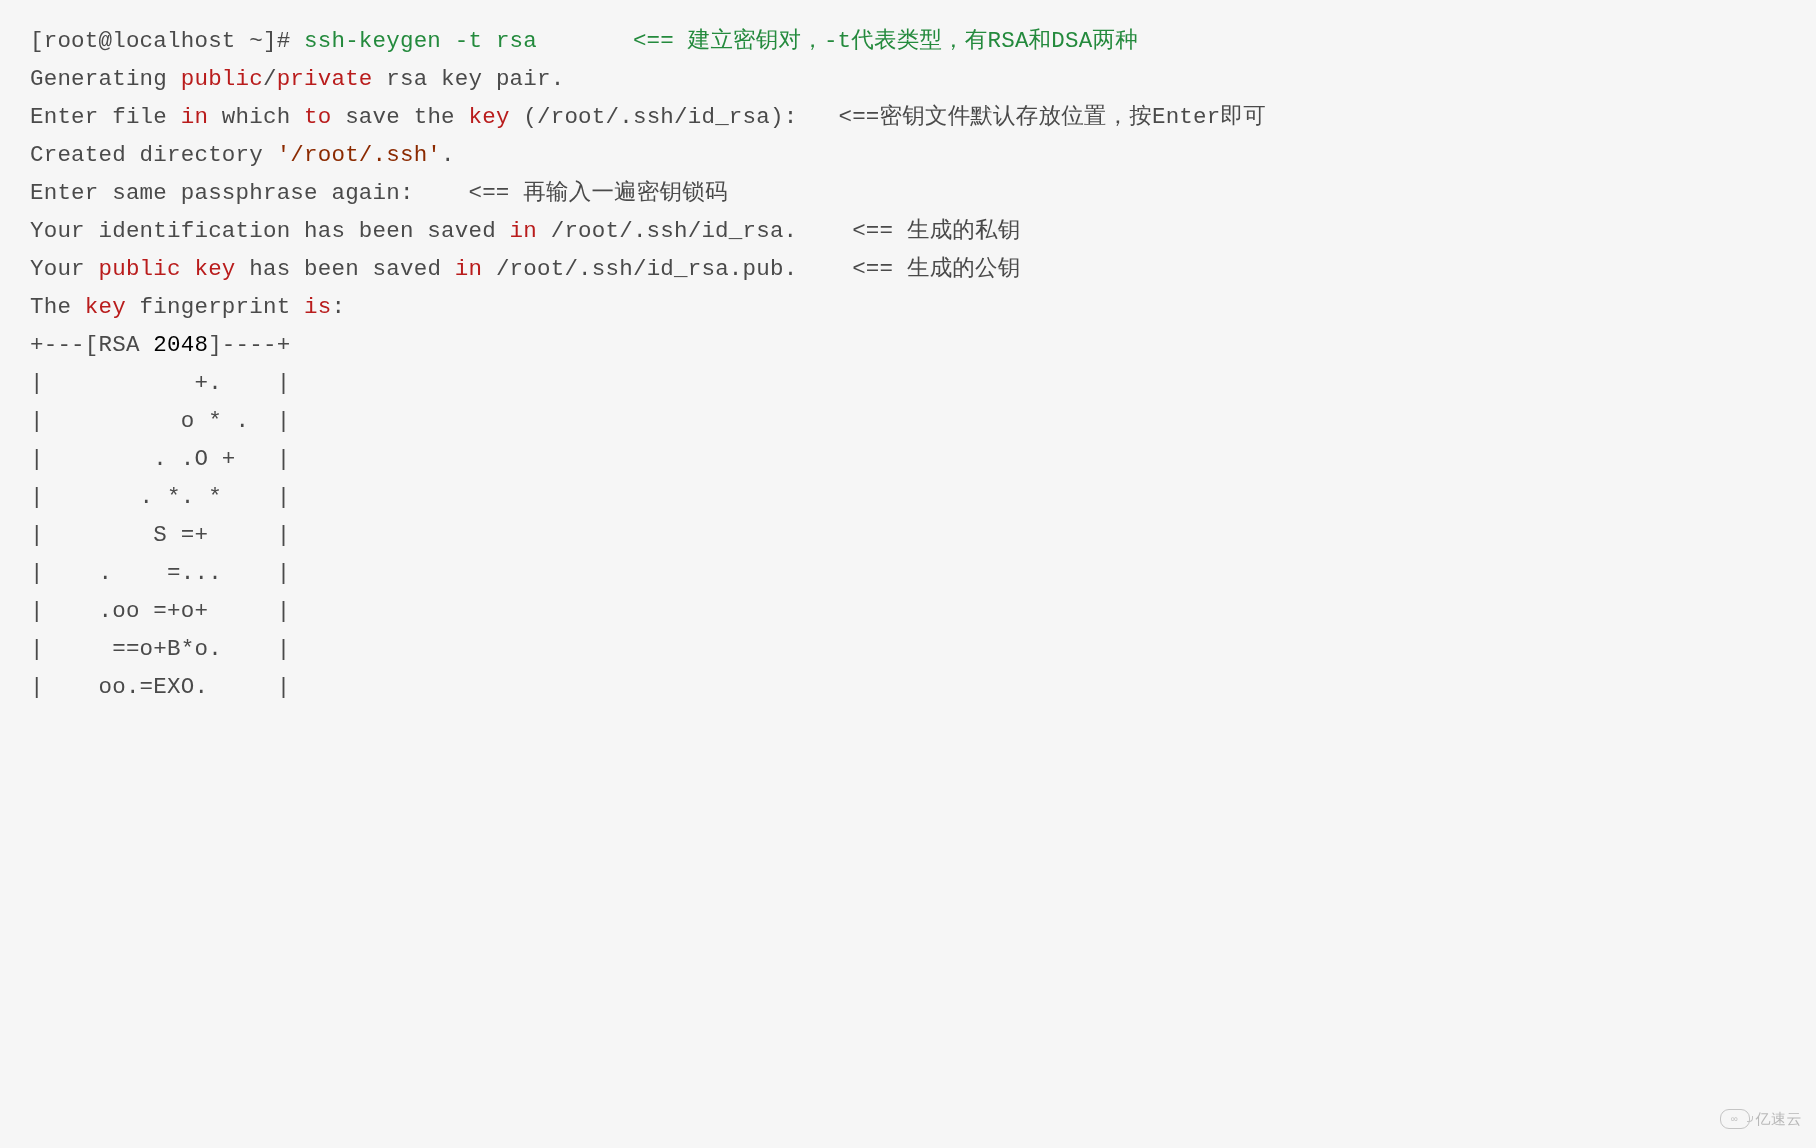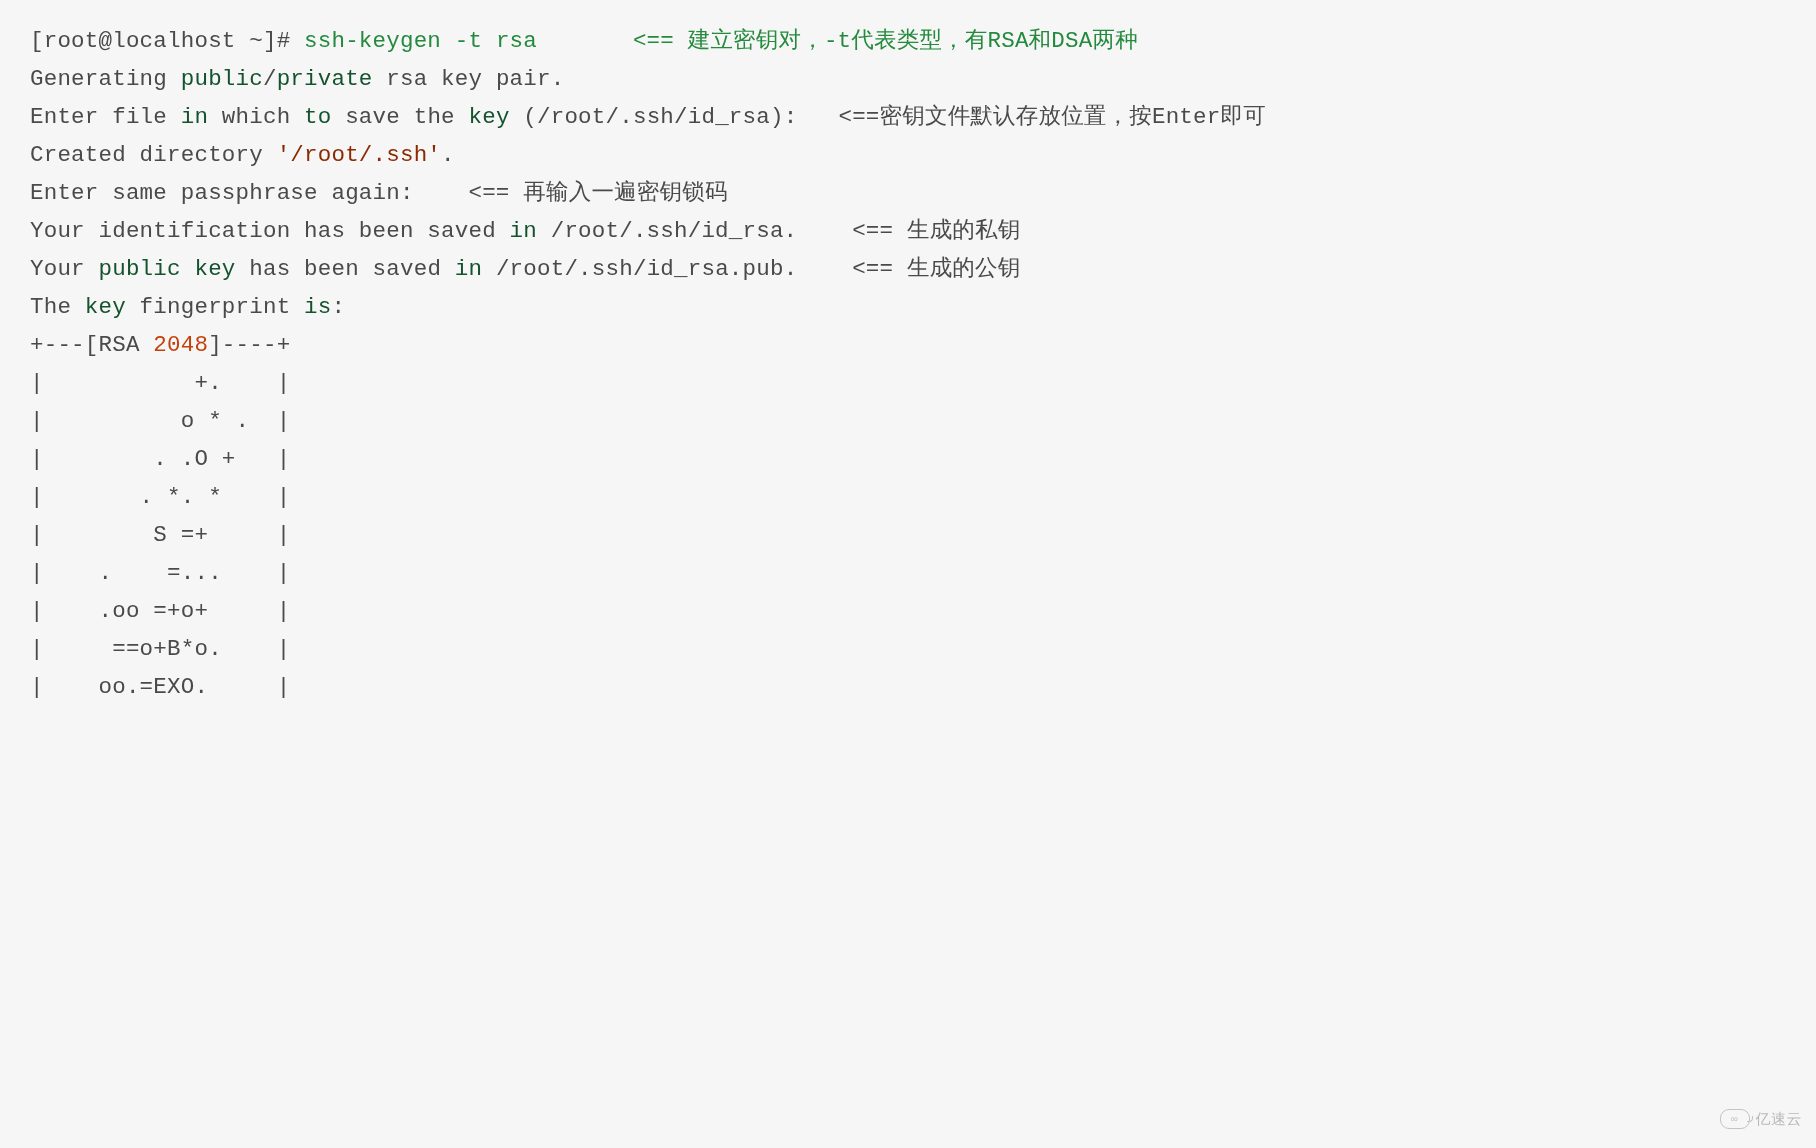--- a/index.html
+++ b/index.html
@@ -2,24 +2,24 @@
 <html><head>
 <meta charset="utf-8">
 <style>
   html,body{margin:0;padding:0;width:1816px;height:1148px;overflow:hidden;
     background:#f6f6f6;font-family:"Courier New",Courier,monospace;
     font-size:22.5px;line-height:38px;letter-spacing:.2px;color:#4a4a4a;}
   .terminal{position:relative;background:#f6f6f6;padding:22px 28px 30px 30px;
     width:100%;height:100%;box-sizing:border-box;}
   .line{white-space:pre;}
   .g{color:#248a3d;}   
-  .b{color:#14532d;}   
+  .b{color:#b91c1c;}   
   .r{color:#8b2a00;margin-top:24px;}   
   .n{color:#4a4a4a;}
-  .num{color:#c2410c;}
+  .num{color:#000000;}
   .watermark{position:absolute;bottom:10px;right:14px;display:flex;
     align-items:center;gap:6px;font-family:sans-serif;font-size:15px;
     color:#b9b9b9;letter-spacing:.5px;}
   .watermark .bubble{display:inline-flex;align-items:center;justify-content:center;
     width:28px;height:18px;border:1.5px solid #c4c4c4;border-radius:9px;
     font-size:10px;color:#c4c4c4;position:relative;}
   .watermark .bubble::after{content:"";position:absolute;right:-4px;top:50%;
     width:5px;height:5px;border-right:1.5px solid #c4c4c4;border-bottom:1.5px solid #c4c4c4;
     border-bottom-right-radius:4px;transform:translateY(-50%);}
 </style>

